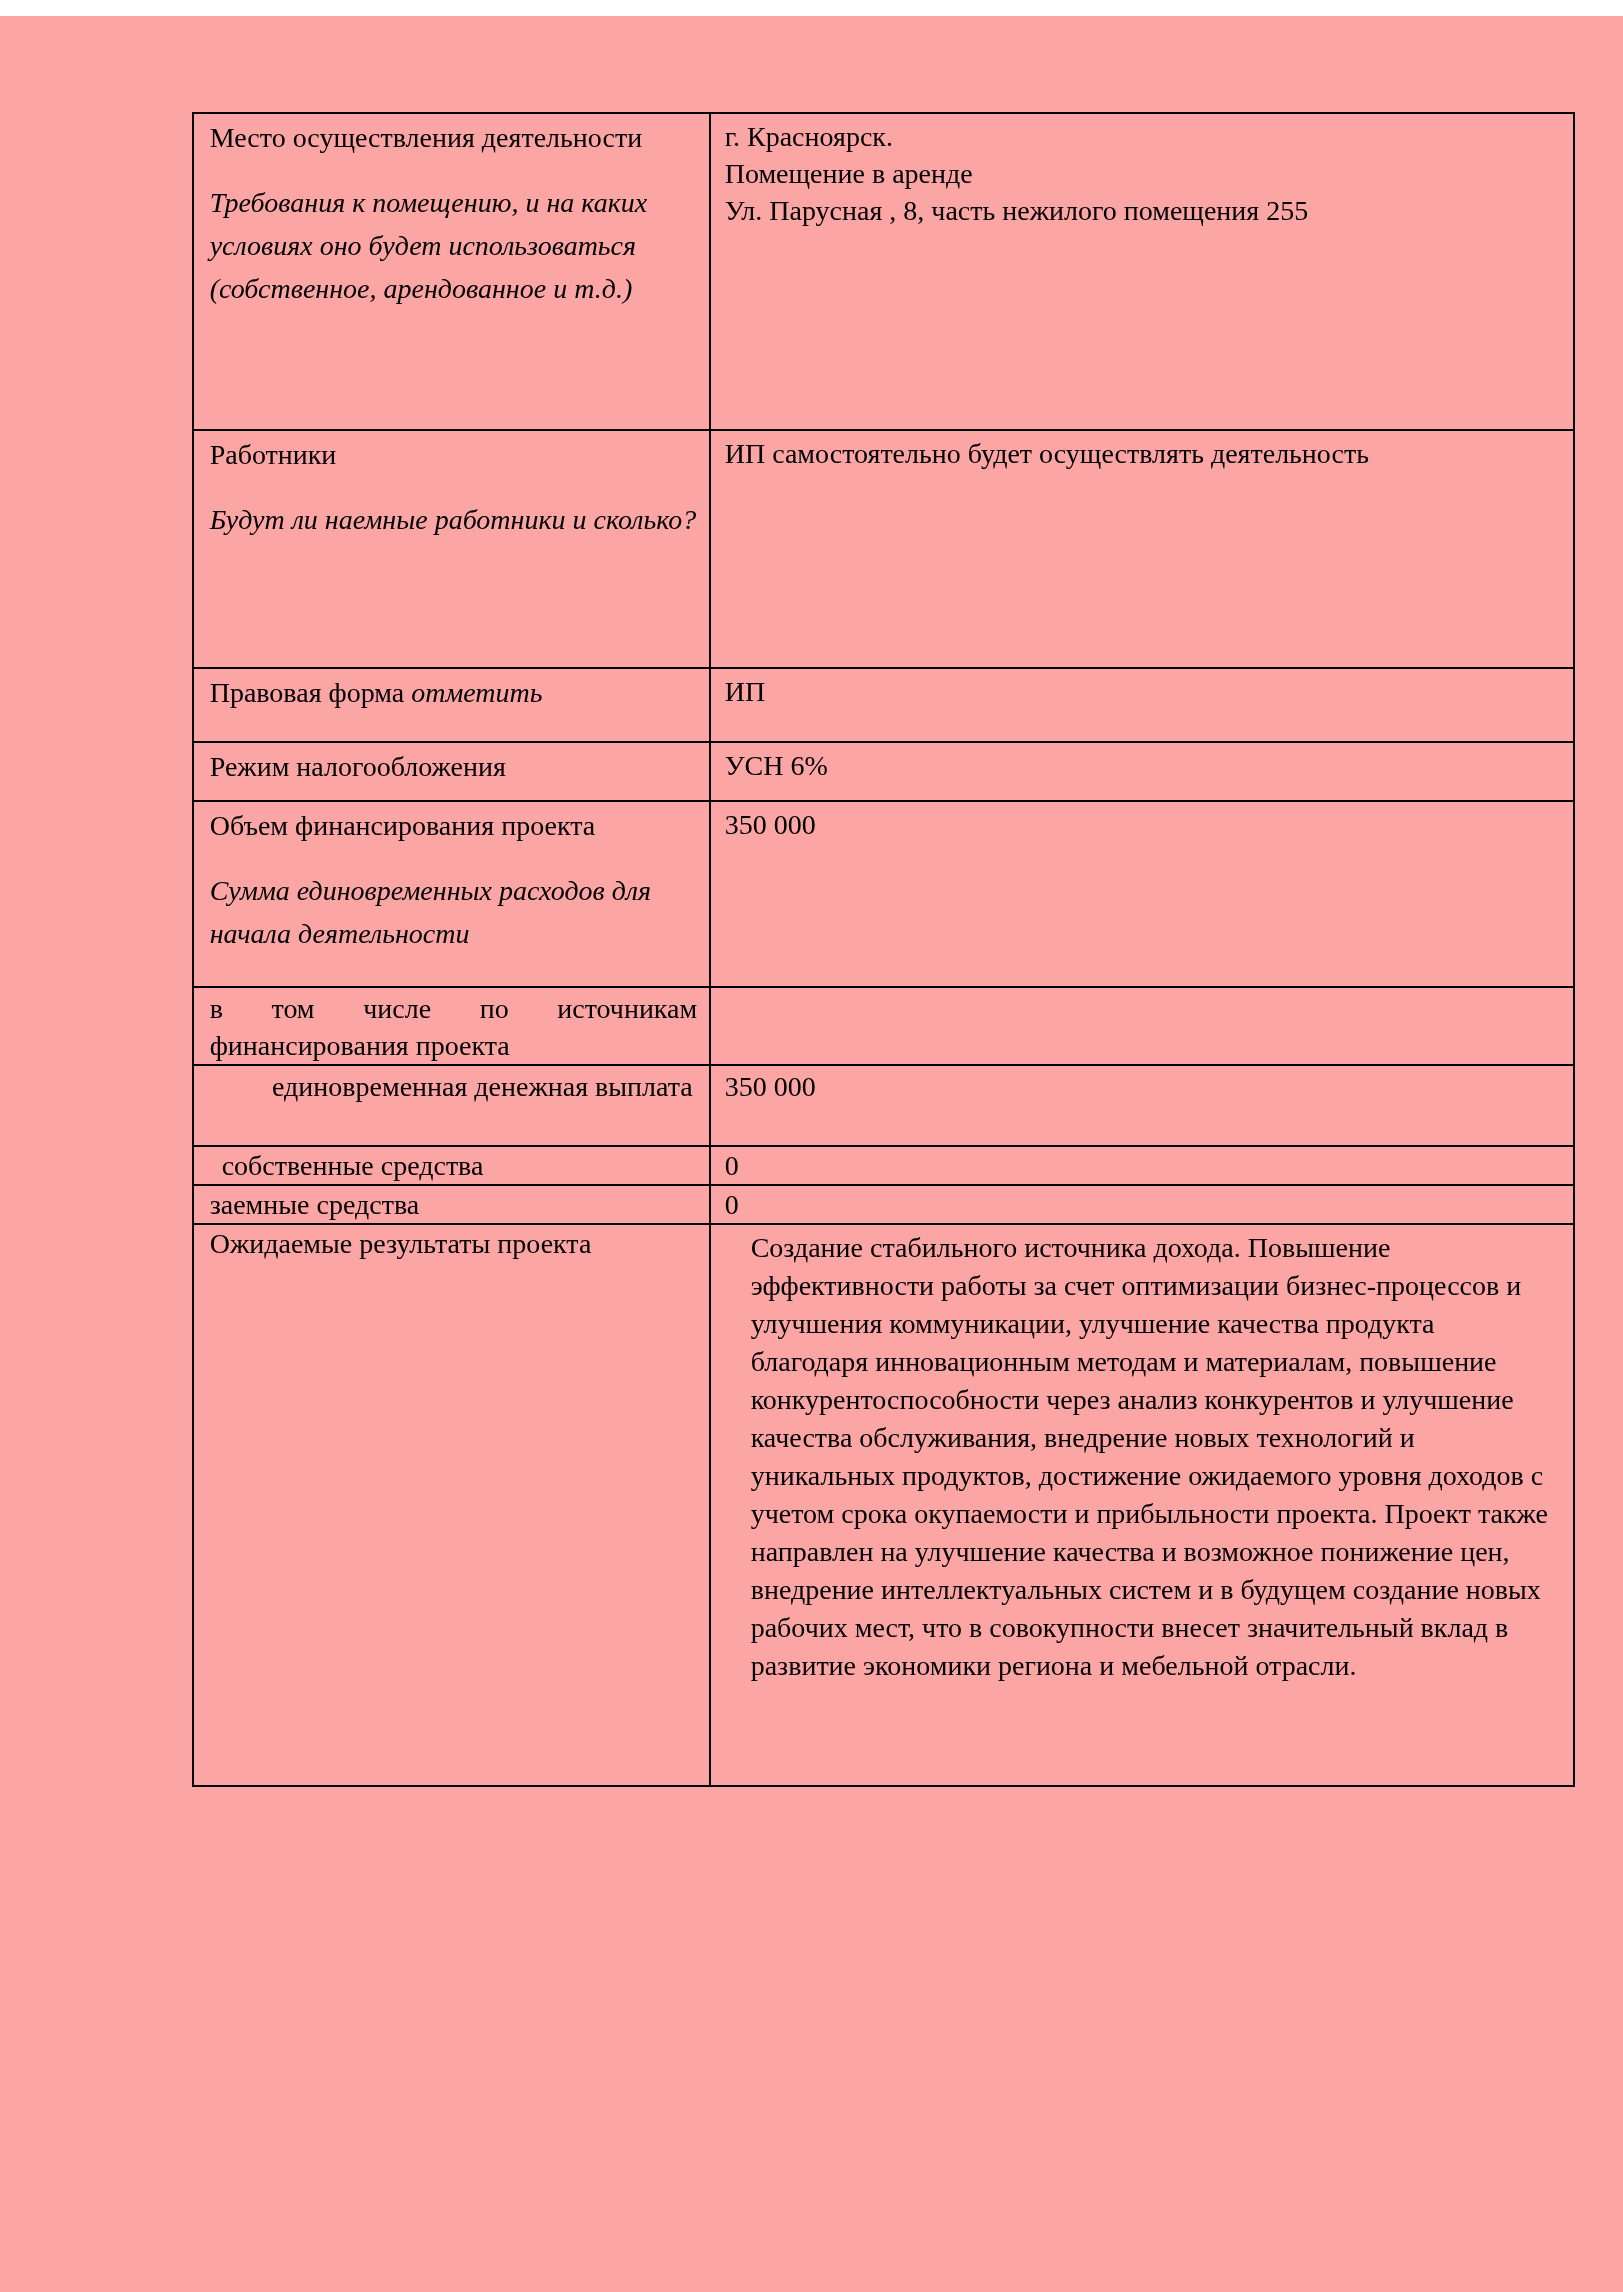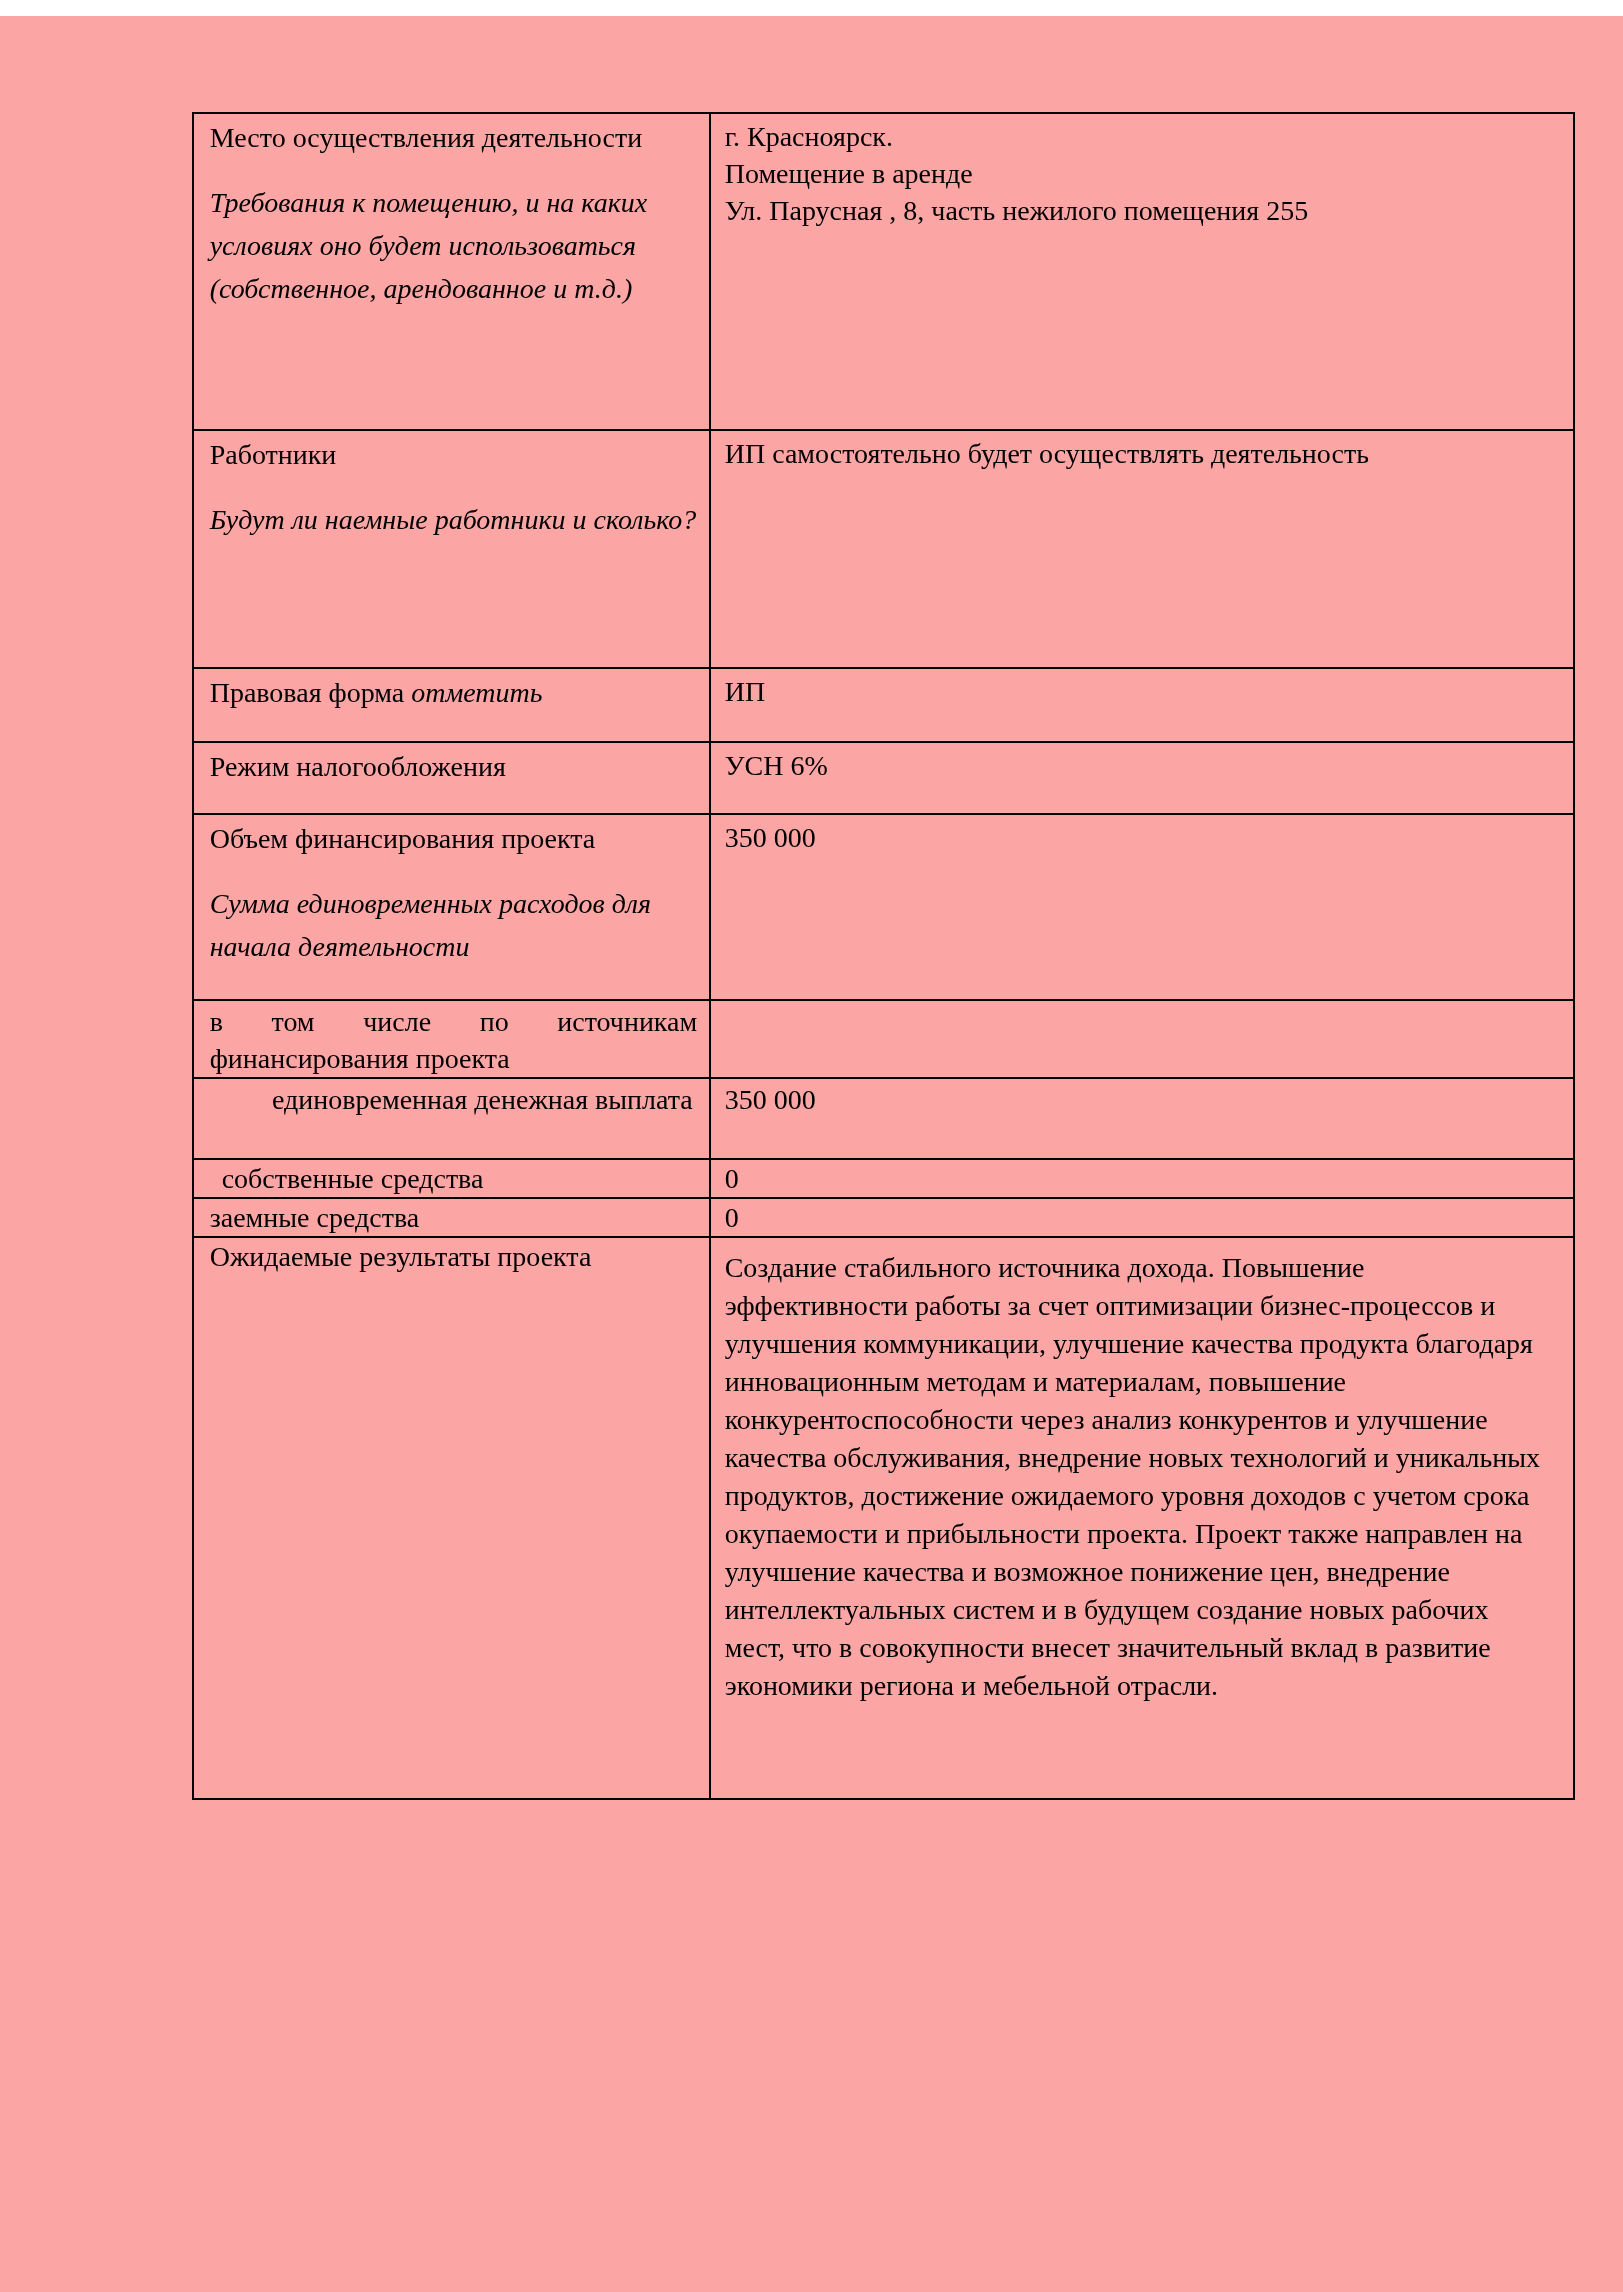--- a/index.html
+++ b/index.html
@@ -127,21 +127,21 @@
           </span>
         </div>
       </td>
       <td>
         <div class="cell-inner-right" style="padding-top:3.9px;">
           <span class="value-line">ИП</span>
         </div>
       </td>
     </tr>
 
-    <tr style="height:72px;border-radius:21px;">
+    <tr style="height:59px;border-radius:21px;">
       <td>
         <div class="cell-inner-left">
           <span class="label-main">Режим налогообложения</span>
         </div>
       </td>
       <td>
         <div class="cell-inner-right" style="padding-top:3.9px;">
           <span class="value-line">УСН 6%</span>
         </div>
       </td>
@@ -213,21 +213,21 @@
       </td>
     </tr>
 
     <tr style="height:562px;">
       <td>
         <div class="cell-inner-left" style="padding-top:0;">
           <span class="value-line">Ожидаемые результаты проекта</span>
         </div>
       </td>
       <td>
-        <div class="cell-inner-right" style="padding-top:11px; padding-right:19.6px;">
+        <div class="cell-inner-right" style="padding-top:4px; padding-right:19.6px;margin-left:26px;">
           <span class="results-text">Создание стабильного источника дохода. Повышение эффективности работы за счет оптимизации бизнес-процессов и улучшения коммуникации, улучшение качества продукта благодаря инновационным методам и материалам, повышение конкурентоспособности через анализ конкурентов и улучшение качества обслуживания, внедрение новых технологий и уникальных продуктов, достижение ожидаемого уровня доходов с учетом срока окупаемости и прибыльности проекта. Проект также направлен на улучшение качества и возможное понижение цен, внедрение интеллектуальных систем и в будущем создание новых рабочих мест, что в совокупности внесет значительный вклад в развитие экономики региона и мебельной отрасли.</span>
         </div>
       </td>
     </tr>
   </tbody>
     </table>
 </div>
 
 
 </body></html>

